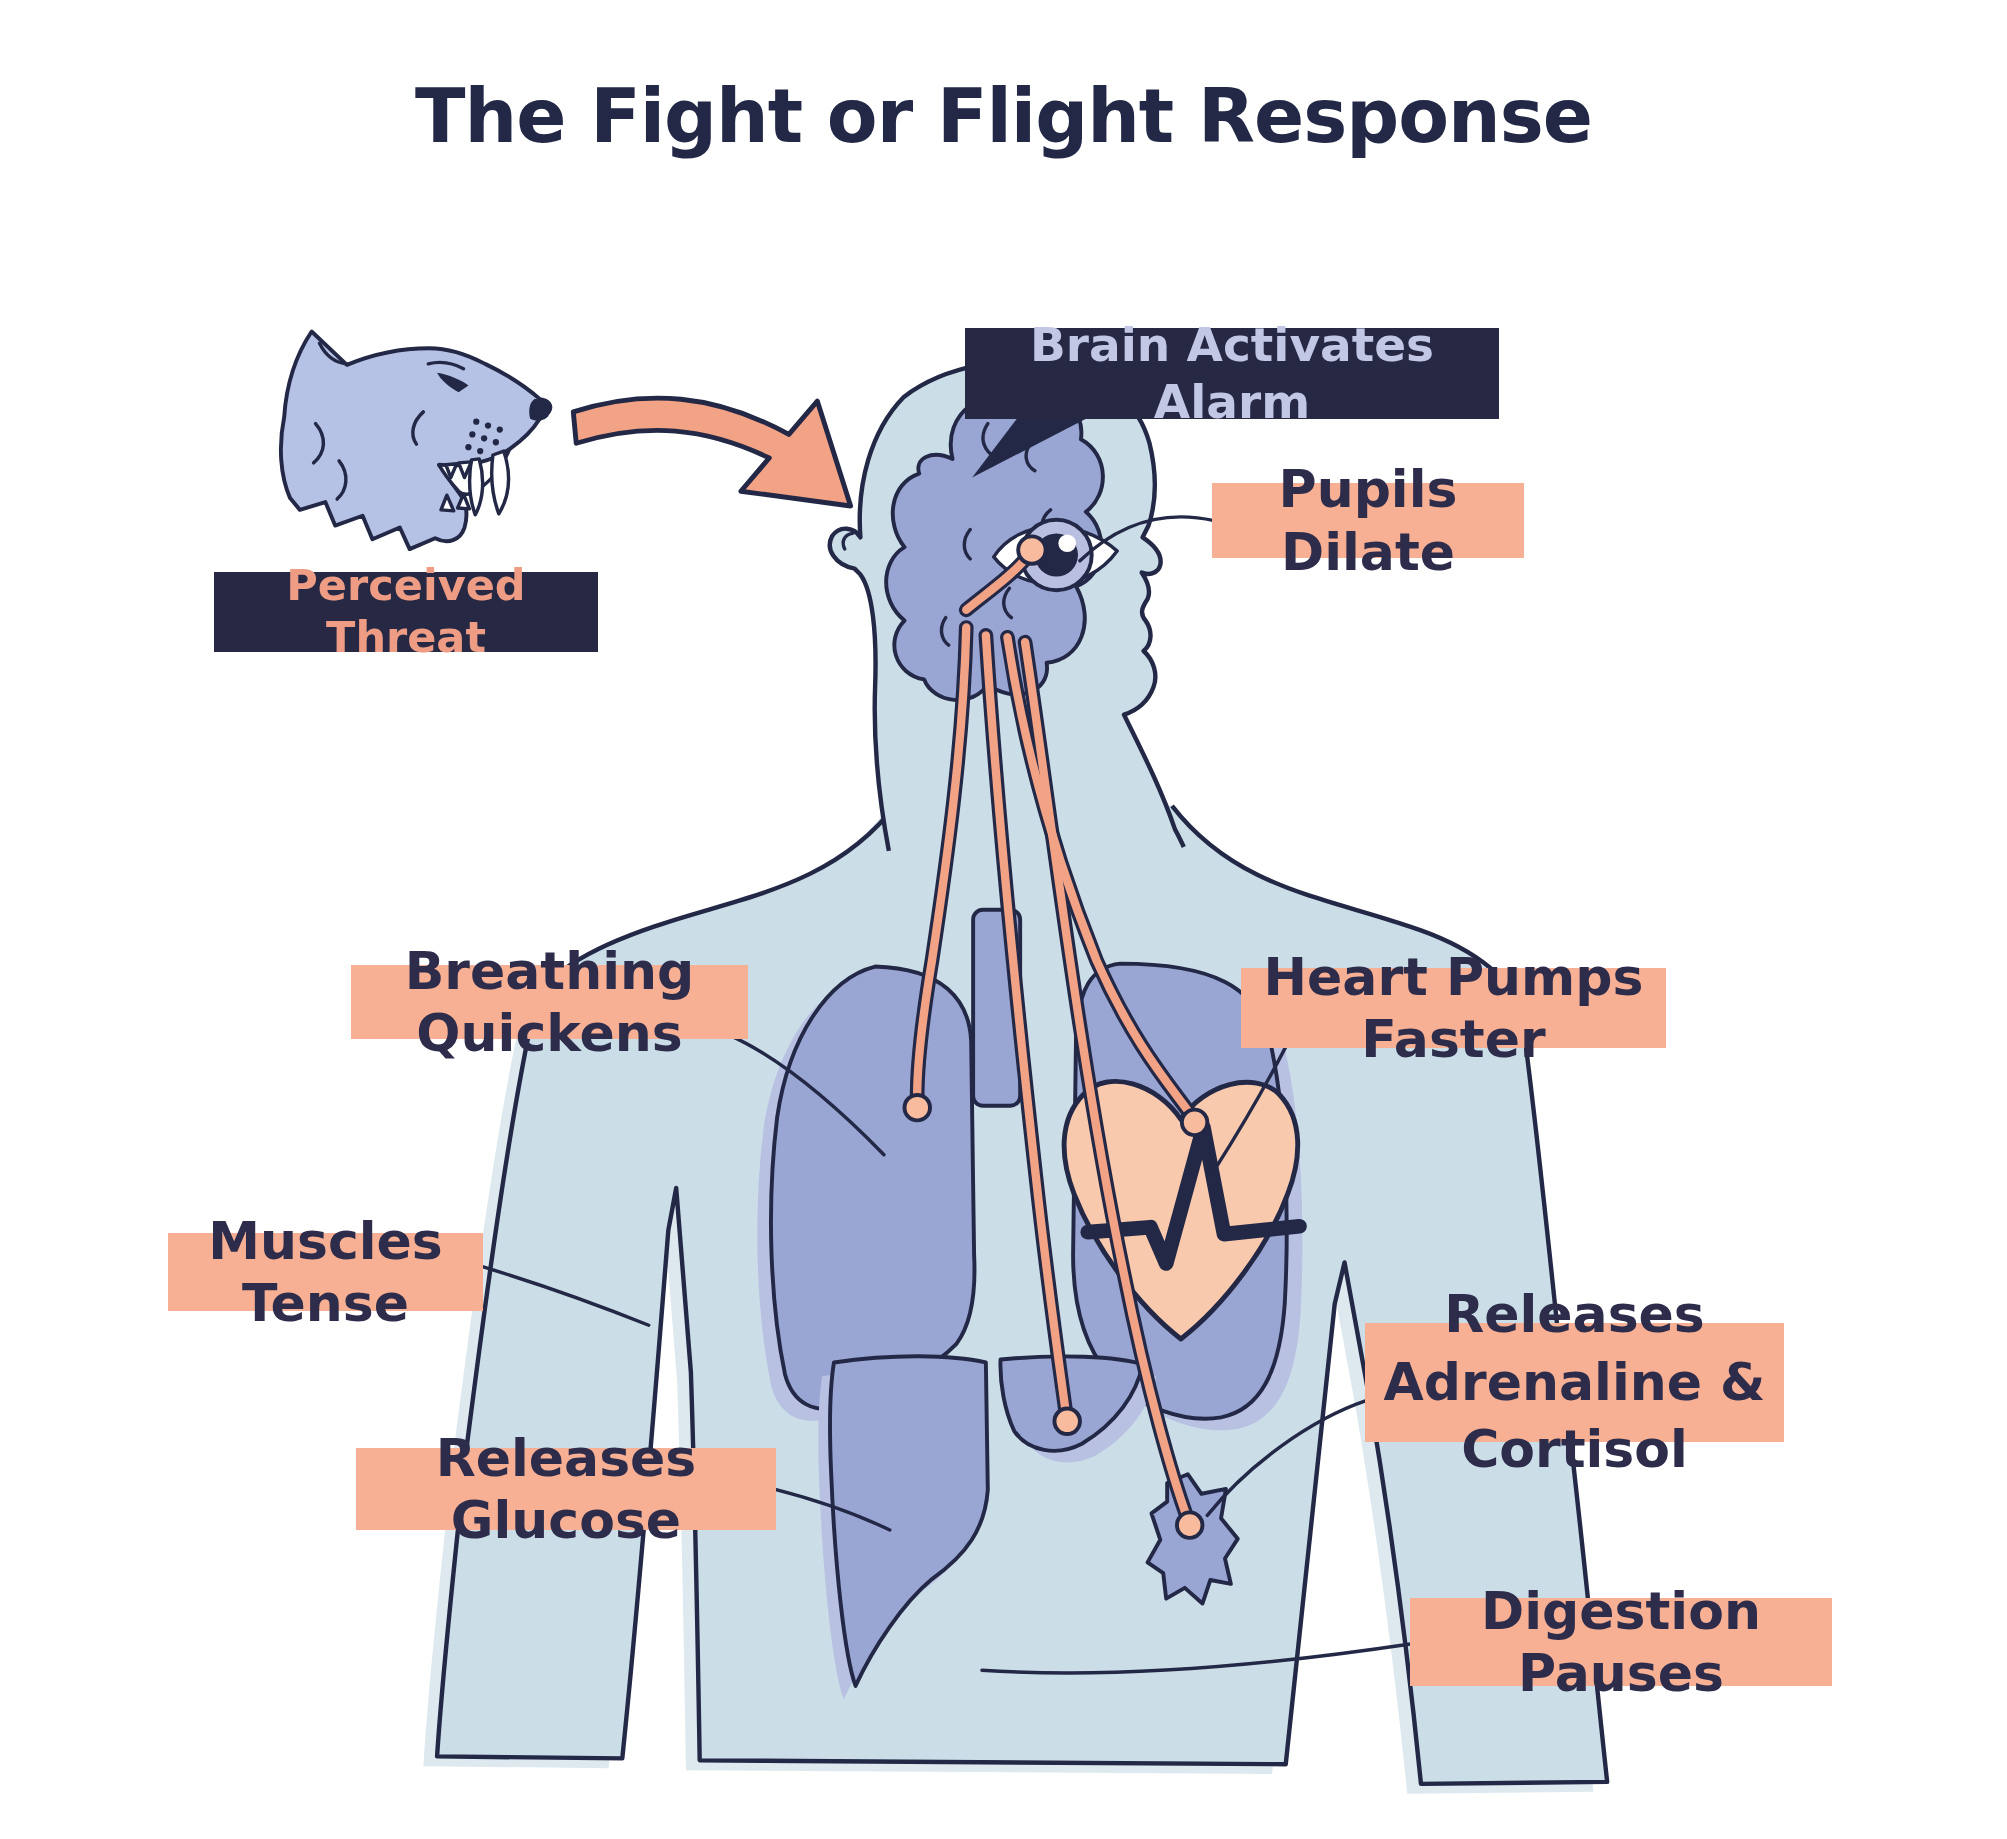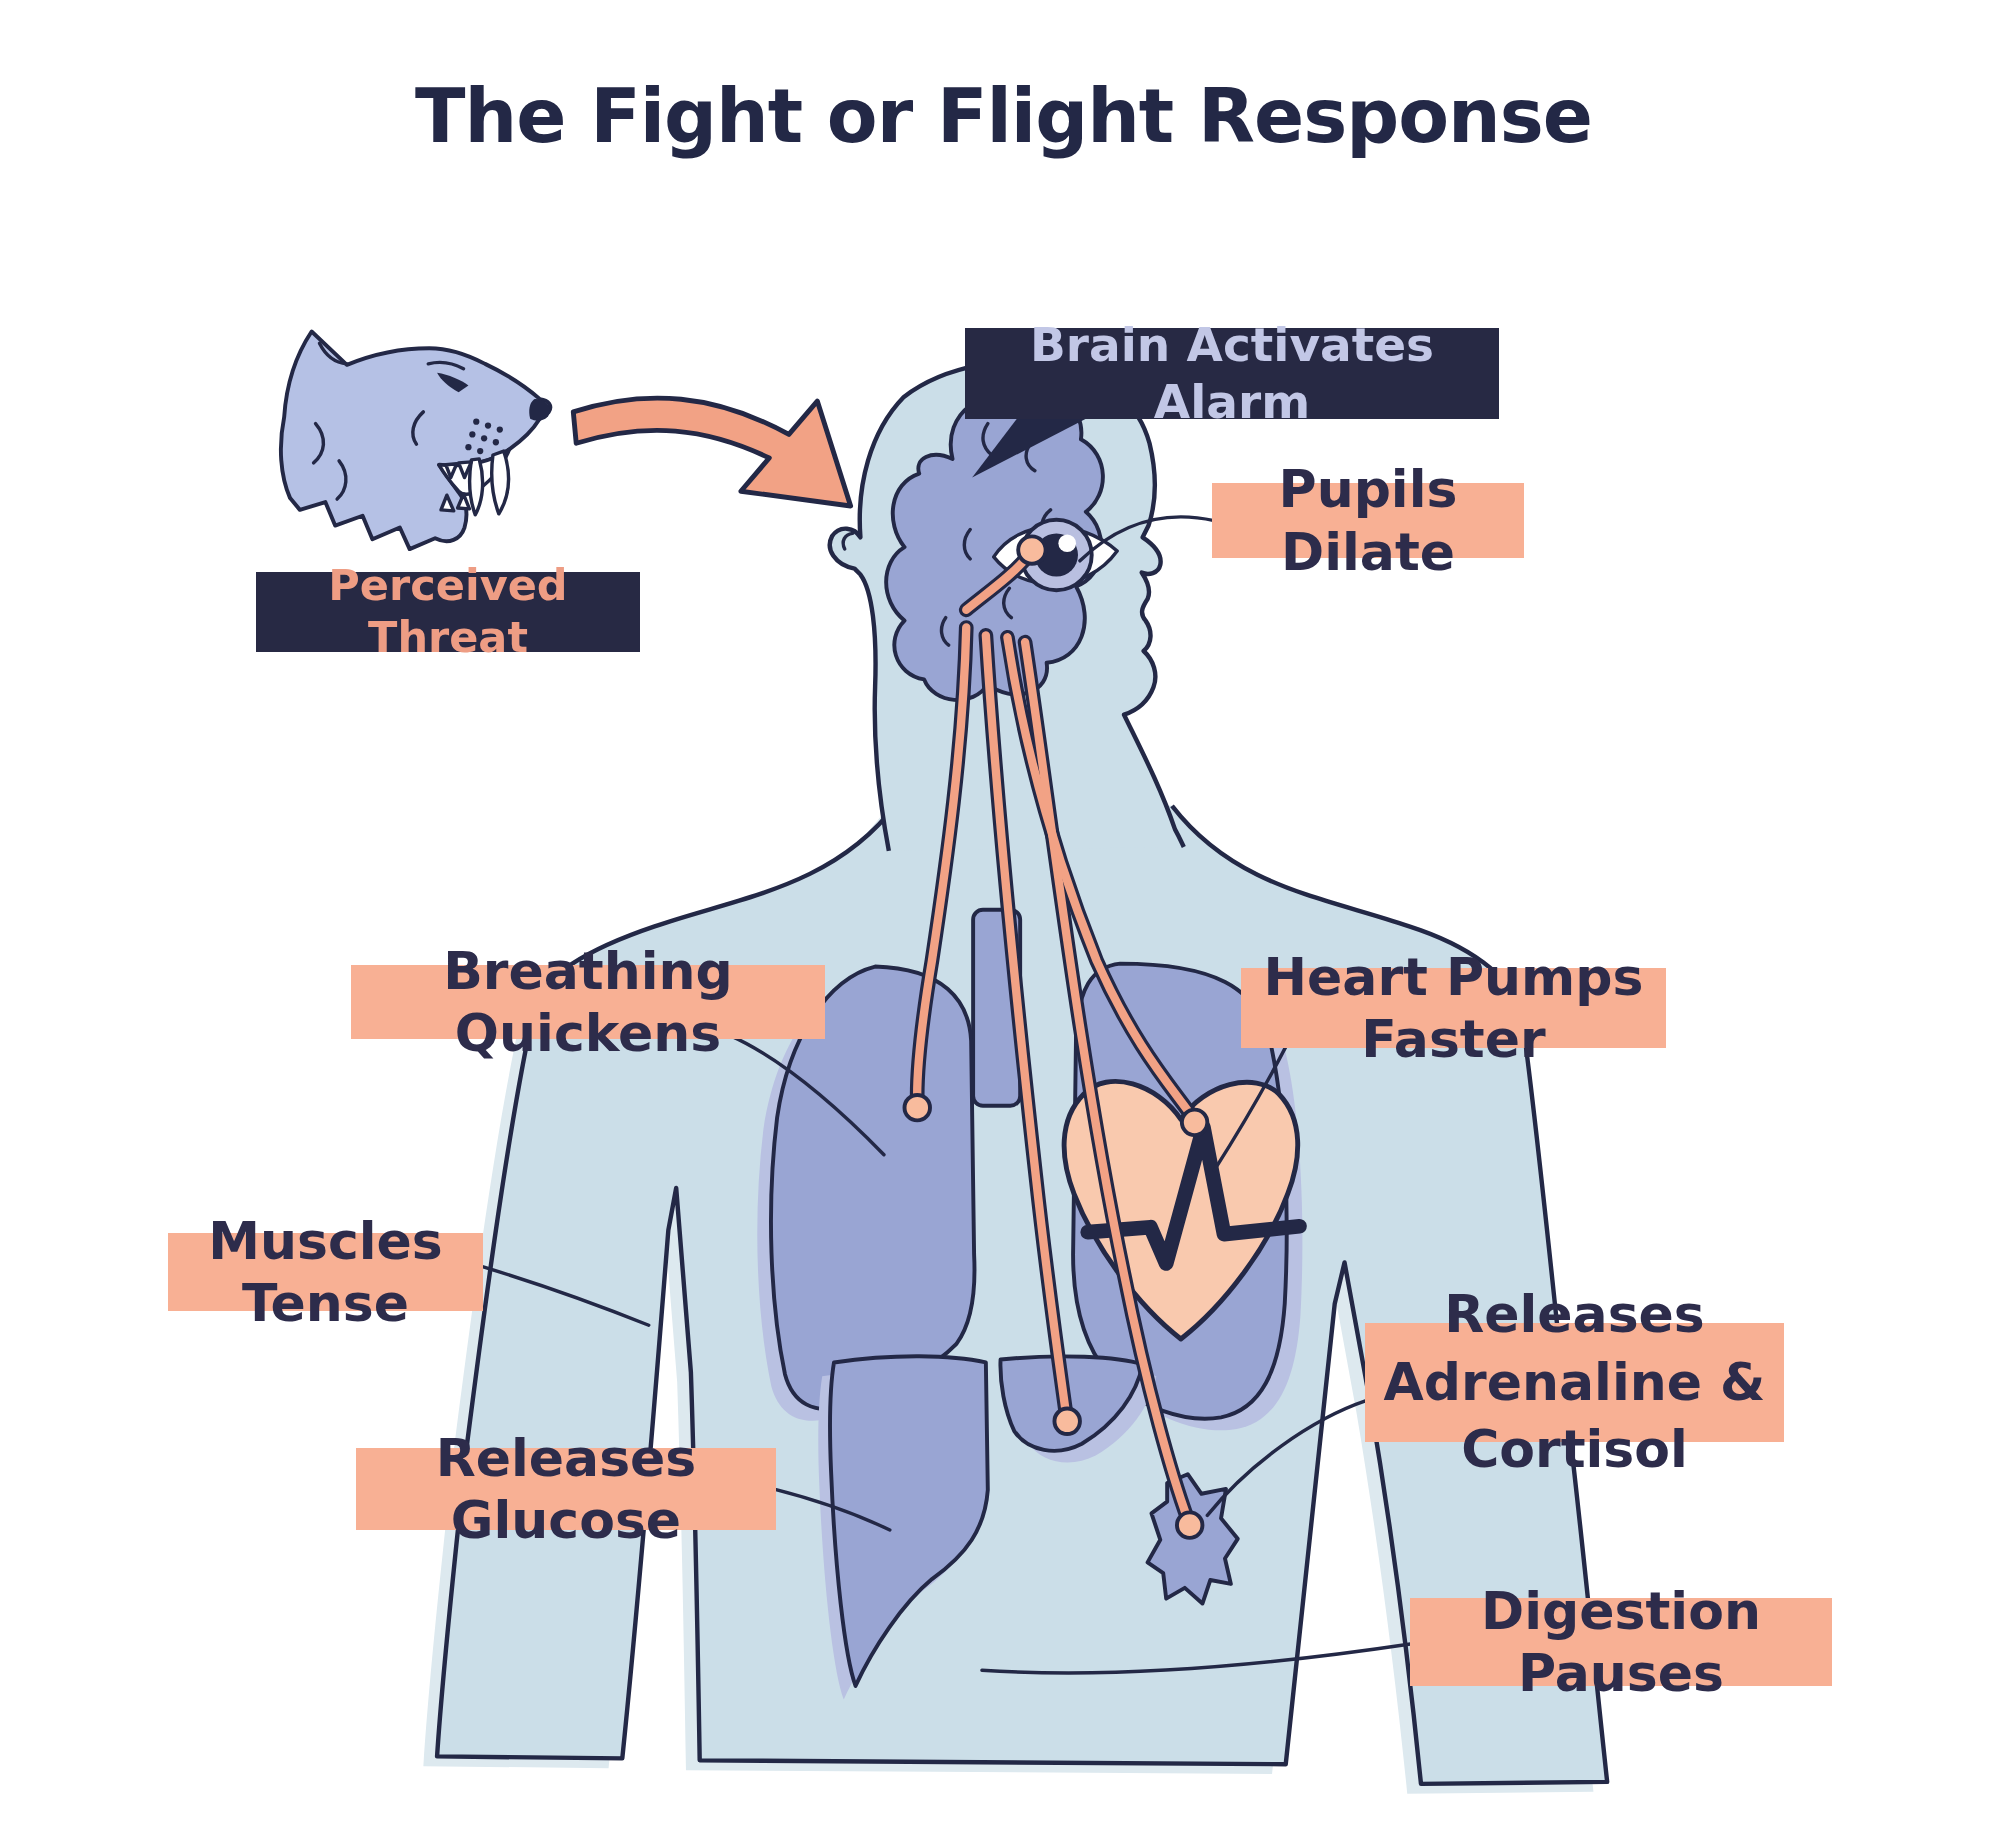--- a/index.html
+++ b/index.html
@@ -26,21 +26,21 @@
     position:absolute;left:0;right:0;top:73px;margin:0;
     text-align:center;font-size:74px;font-weight:bold;letter-spacing:-1px;
     color:var(--navy);
   }
   .callout{
     position:absolute;display:flex;align-items:center;justify-content:center;
     text-align:center;font-weight:bold;font-size:52px;color:var(--label-text);
     background:var(--salmon-label);line-height:1.2;
   }
   .callout.dark{background:var(--dark-label-bg);}
-  .callout.dark.salmon-text{color:var(--dark-label-text-salmon);margin-left:42px;}
+  .callout.dark.salmon-text{color:var(--dark-label-text-salmon);}
   .callout.dark.lavender-text{color:var(--dark-label-text-lavender);font-size:47px;}
   .callout.two-line{flex-direction:column;line-height:1.3;}
   
   .ln{fill:none;stroke:var(--navy);stroke-width:3.5;stroke-linecap:round;}
   .body-fill{fill:var(--body-blue);stroke:var(--navy);stroke-width:4.5;stroke-linejoin:round;}
   .body-shadow{fill:var(--body-shadow);stroke:none;}
   .organ{fill:var(--organ-purple);stroke:var(--navy);stroke-width:4;stroke-linejoin:round;}
   .organ-shadow{fill:var(--organ-shadow);stroke:none;}
   .organ-line{fill:none;stroke:var(--navy);stroke-width:3.5;stroke-linecap:round;}
   .heart-fill{fill:var(--heart-peach);stroke:var(--navy);stroke-width:5;stroke-linejoin:round;}
@@ -170,21 +170,21 @@
   </svg>
 
   <h1 class="title">The Fight or Flight Response</h1>
 
   <div class="callout dark lavender-text" style="left:965px;top:328px;width:534px;height:91px;">Brain Activates Alarm</div>
 
   <div class="callout" style="left:1212px;top:483px;width:312px;height:75px;">Pupils Dilate</div>
 
   <div class="callout dark salmon-text" style="left:214px;top:572px;width:384px;height:80px;font-size:43px;">Perceived Threat</div>
 
-  <div class="callout" style="left:351px;top:965px;width:474px;height:74px;">Breathing Quickens</div>
+  <div class="callout" style="left:351px;top:965px;width:397px;height:74px;">Breathing Quickens</div>
 
   <div class="callout" style="left:1241px;top:968px;width:425px;height:80px;">Heart Pumps Faster</div>
 
   <div class="callout" style="left:168px;top:1209px;width:315px;height:78px;margin-top:24px;">Muscles Tense</div>
 
   <div class="callout two-line" style="left:1365px;top:1323px;width:419px;height:119px;">
     <span>Releases</span>
     <span>Adrenaline &amp; Cortisol</span>
   </div>
 

